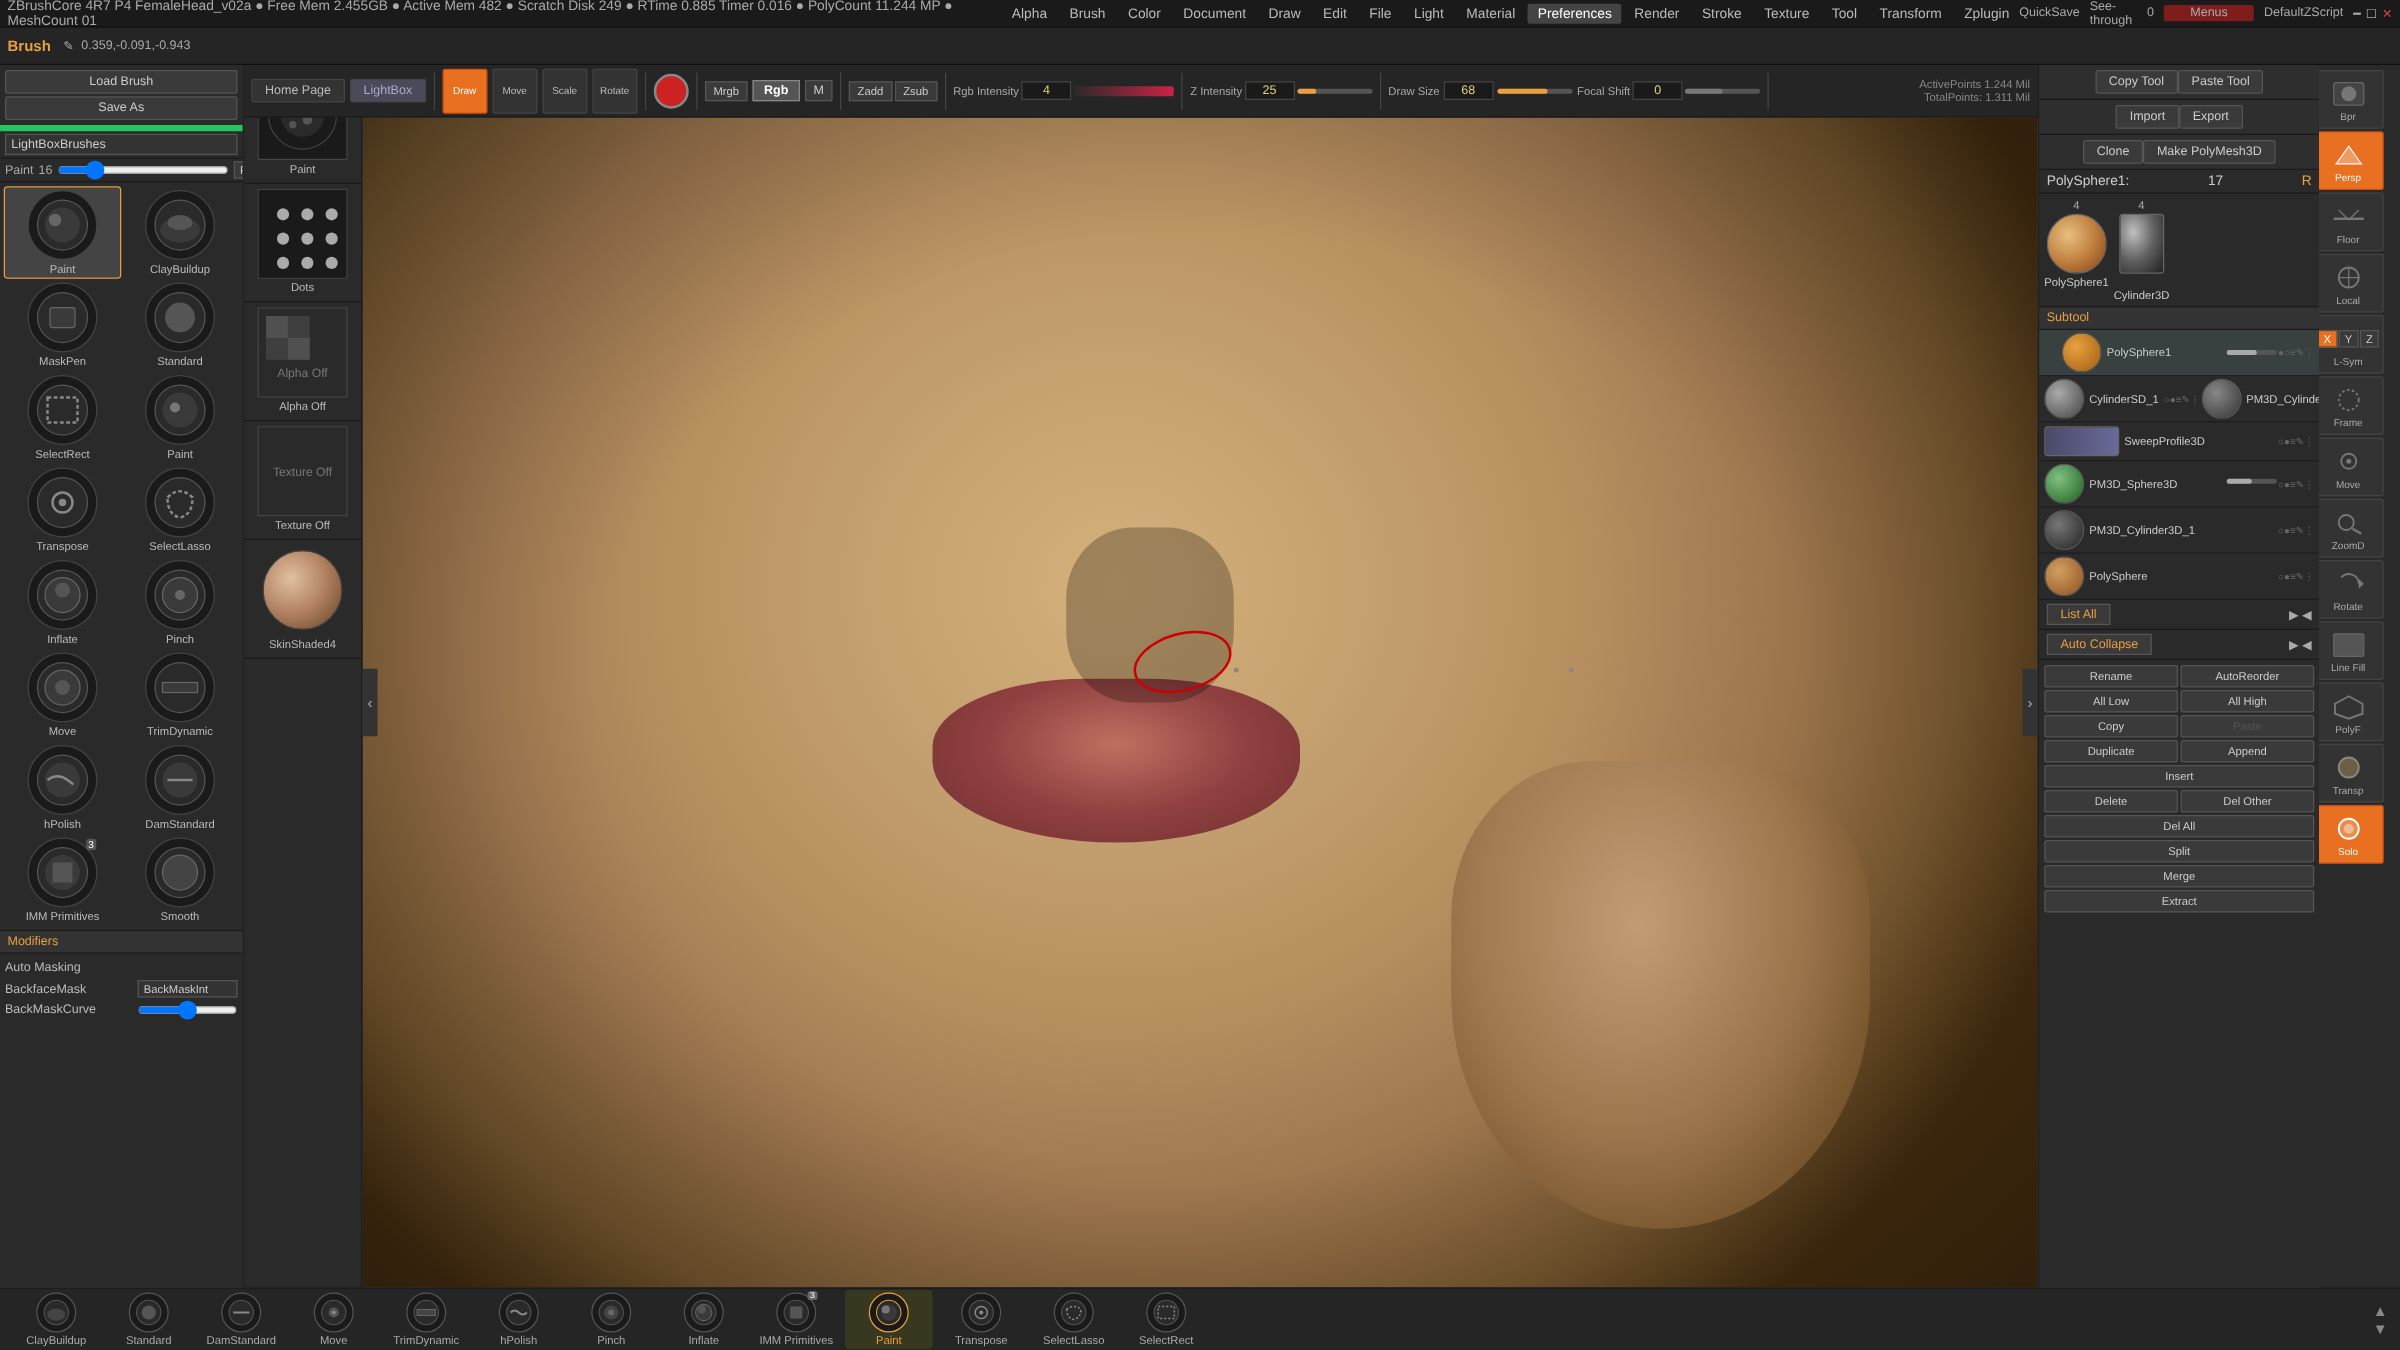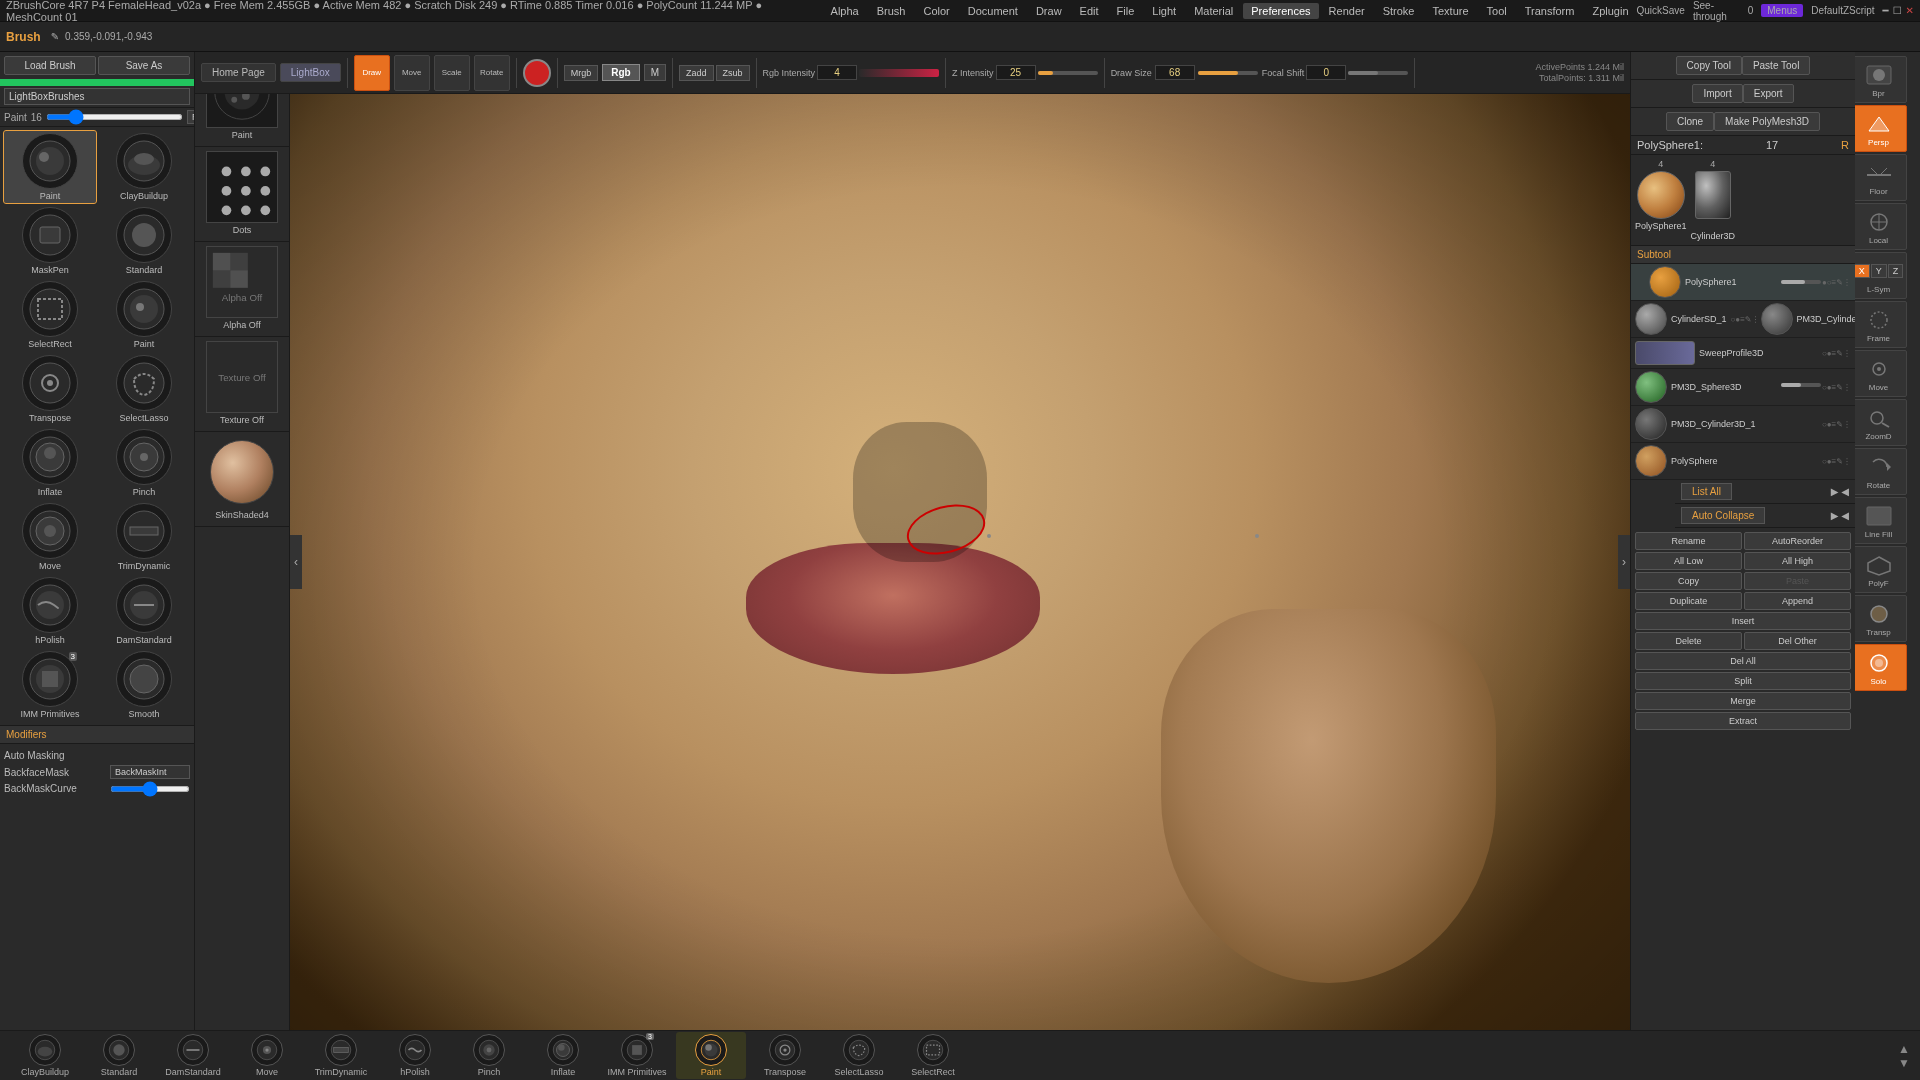--- a/index.html
+++ b/index.html
@@ -87,21 +87,22 @@
       border-right: 1px solid #1a1a1a;
       overflow-y: auto;
       z-index: 50;
     }
 
     
     .brush-quickload {
       display: flex;
       gap: 2px;
       padding: 4px;
-      border-bottom: 7px solid #22c55e;
+      border-bottom: 5px solid #22c55e;
+      flex-direction: column;
     }
     .brush-quickload button {
       flex: 1;
       background: #3a3a3a;
       border: 1px solid #555;
       color: #ccc;
       padding: 3px 4px;
       font-size: 10px;
       cursor: pointer;
       border-radius: 2px;
@@ -636,21 +637,20 @@
     .right-action-btn.full-width { grid-column: 1 / -1; }
 
     
     .list-all-row {
       display: flex;
       align-items: center;
       justify-content: space-between;
       padding: 3px 6px;
       border-bottom: 1px solid #1a1a1a;
       background: #2a2a2a;
-      margin-left: 44px;
     }
     .list-all-btn {
       background: #3a3a3a;
       border: 1px solid #555;
       color: #e8a040;
       padding: 2px 10px;
       font-size: 10px;
       cursor: pointer;
     }
 
@@ -695,21 +695,21 @@
     <span class="menu-item">Stroke</span>
     <span class="menu-item">Texture</span>
     <span class="menu-item">Tool</span>
     <span class="menu-item">Transform</span>
     <span class="menu-item">Zplugin</span>
   </div>
   <div class="right-controls">
     <span style="cursor:pointer;">QuickSave</span>
     <span style="cursor:pointer;">See-through</span>
     <span style="color:#aaa;">0</span>
-    <span style="cursor:pointer; background:#6d28d9; padding: 1px 6px; border-radius:2px;">Menus</span>
+    <span style="cursor:pointer; background:#7f1d1d; padding: 1px 21px; border-radius:2px;">Menus</span>
     <span style="cursor:pointer;">DefaultZScript</span>
     <div style="display:flex; gap:4px; align-items:center;">
 
       <span style="cursor:pointer;">━</span>
       <span style="cursor:pointer;">☐</span>
       <span style="cursor:pointer; color:#cc4444;">✕</span>
     </div>
   </div>
 </div>
 

